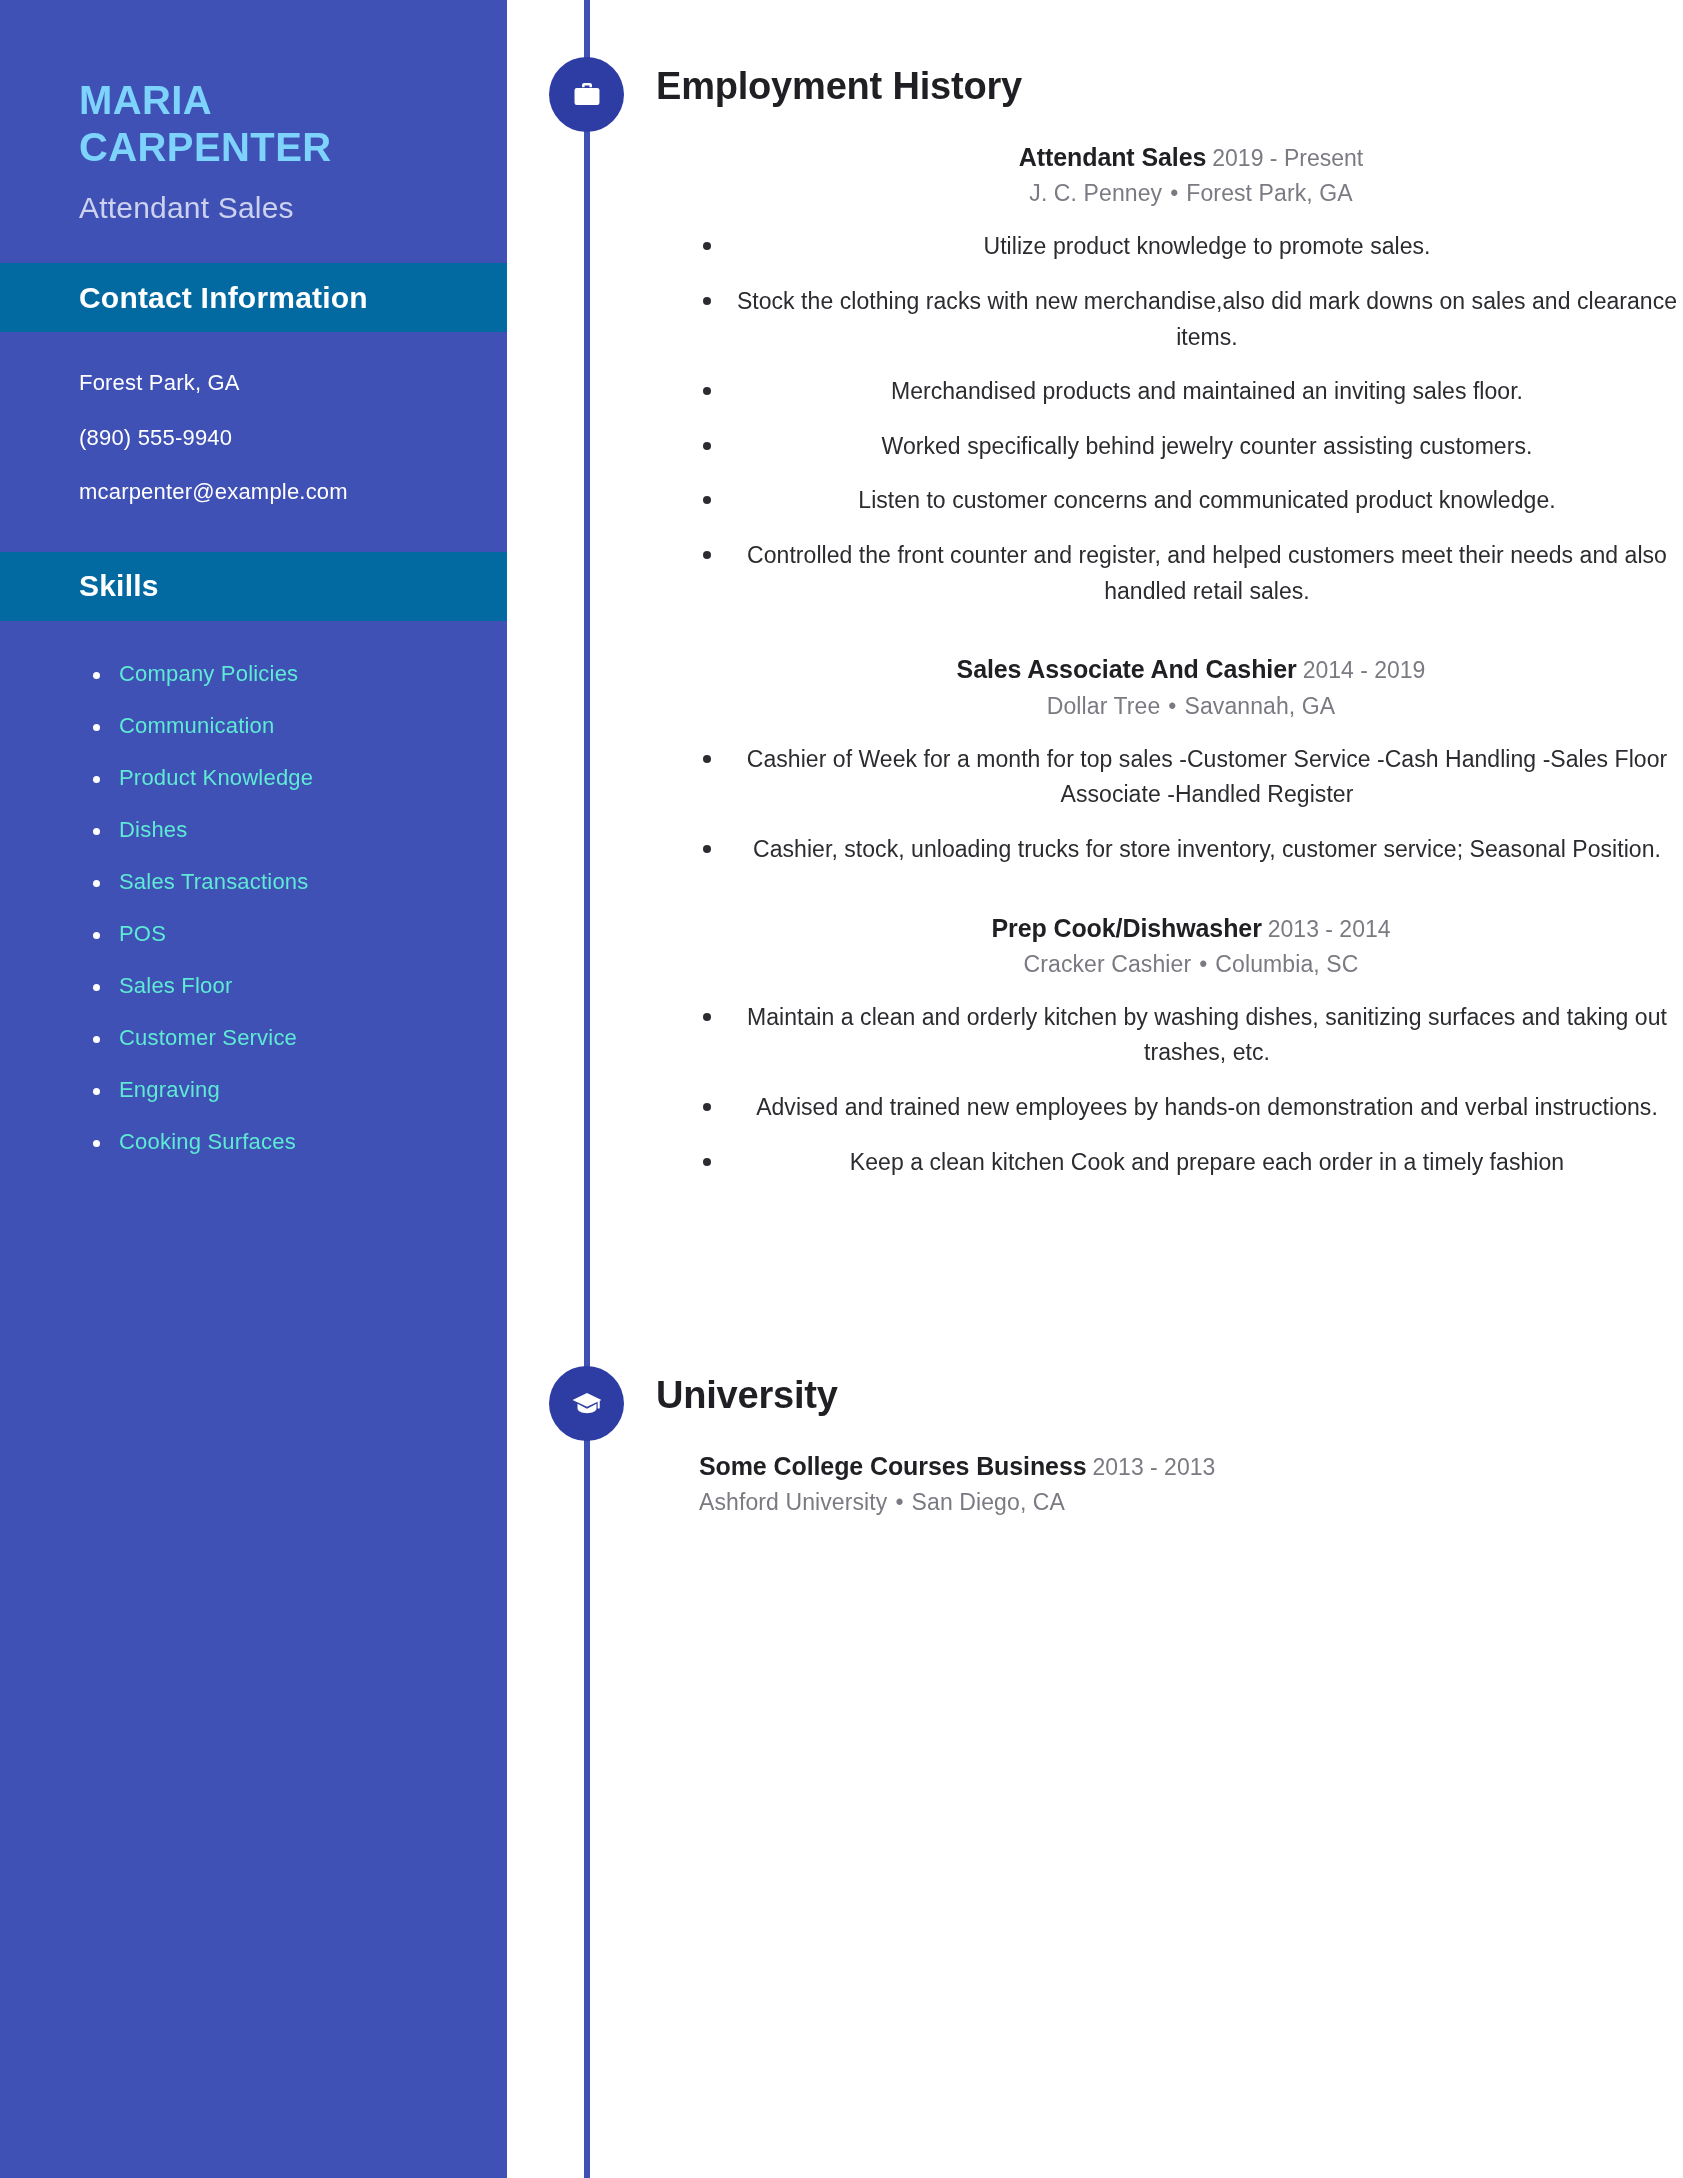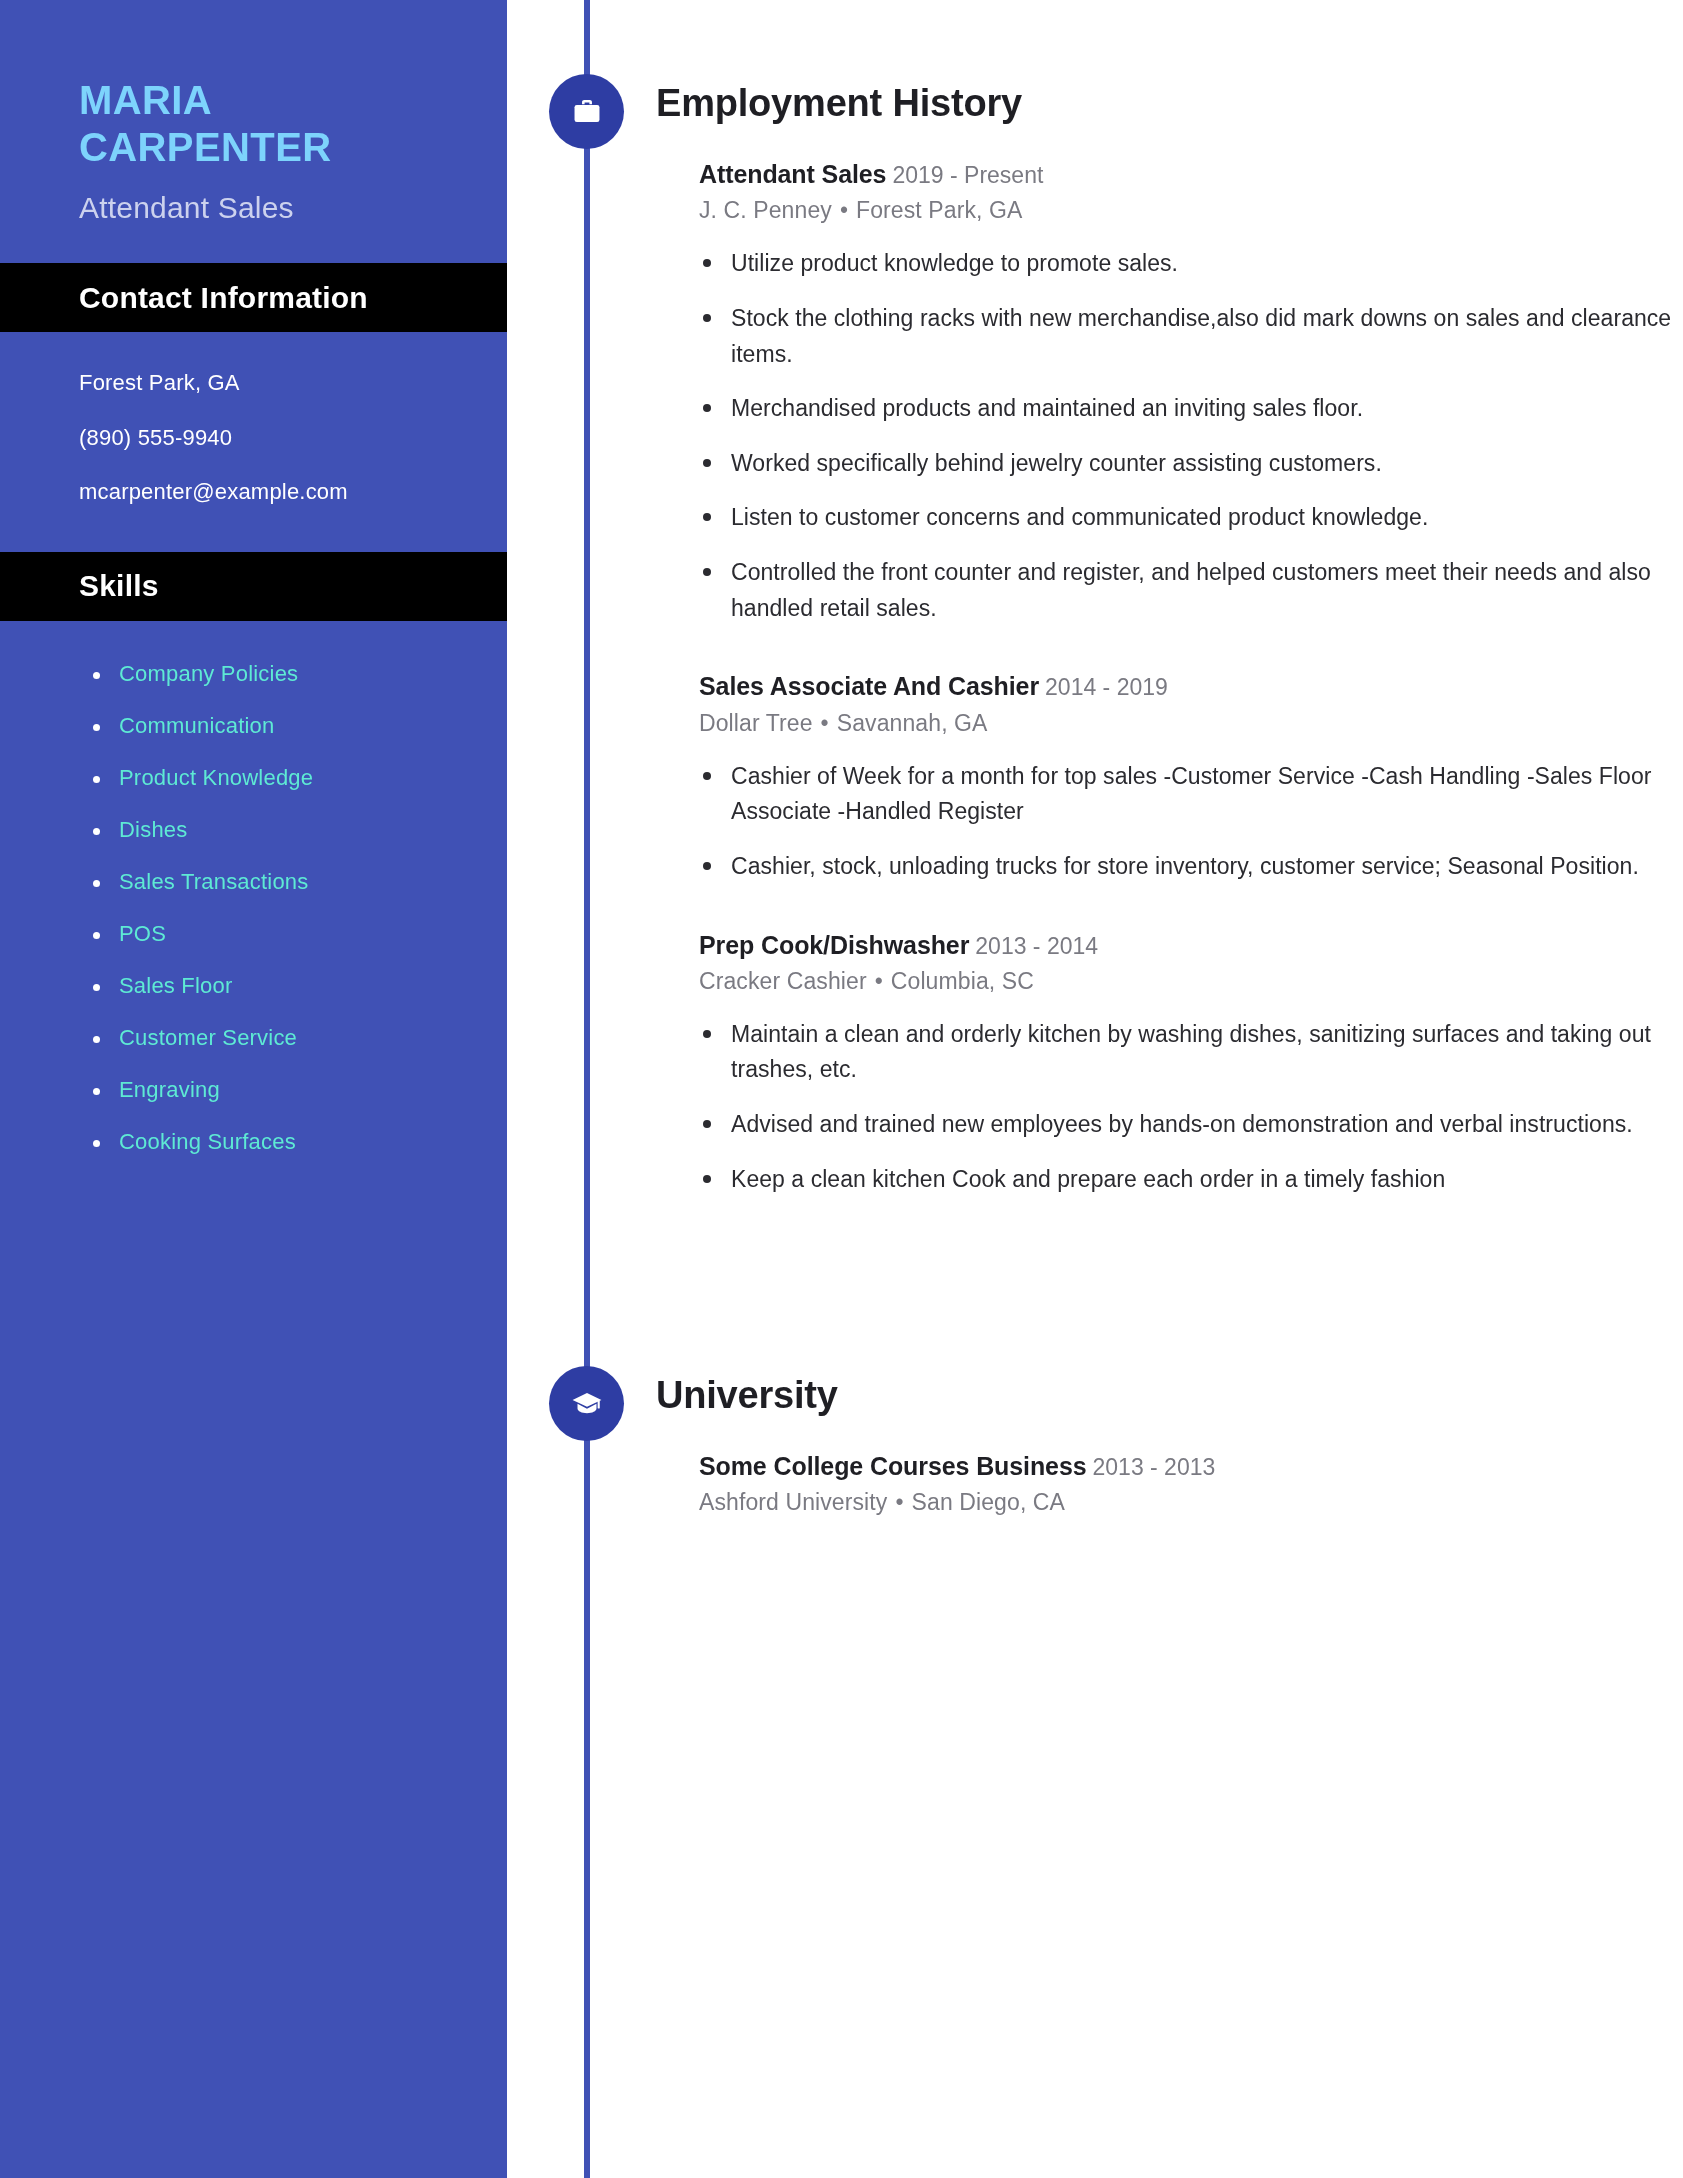--- a/index.html
+++ b/index.html
@@ -42,21 +42,21 @@
   }
   .job-title {
     margin-top: 20px;
     font-size: 30px;
     font-weight: 400;
     color: #ccd2ee;
     letter-spacing: 0.2px;
   }
 
   .side-band {
-    background: #000000;
+    background: #0369a1;
     height: 69px;
     display: flex;
     align-items: center;
     padding-left: 79px;
   }
   .side-band-title {
     font-size: 30px;
     font-weight: bold;
     color: #ffffff;
     letter-spacing: 0.2px;
@@ -115,21 +115,21 @@
     width: 6px;
     height: 2178px;
     background: #4051b5;
   }
 
   .section {
     position: absolute;
     left: 0;
     width: 1176px;
   }
-  .section-employment { top: 74px; }
+  .section-employment { top: 57px; text-align: center; }
   .section-education  { top: 1366px; }
 
   .section-head {
     position: relative;
     height: 75px;
   }
   .section-icon {
     position: absolute;
     left: 42px;
     top: 0;

